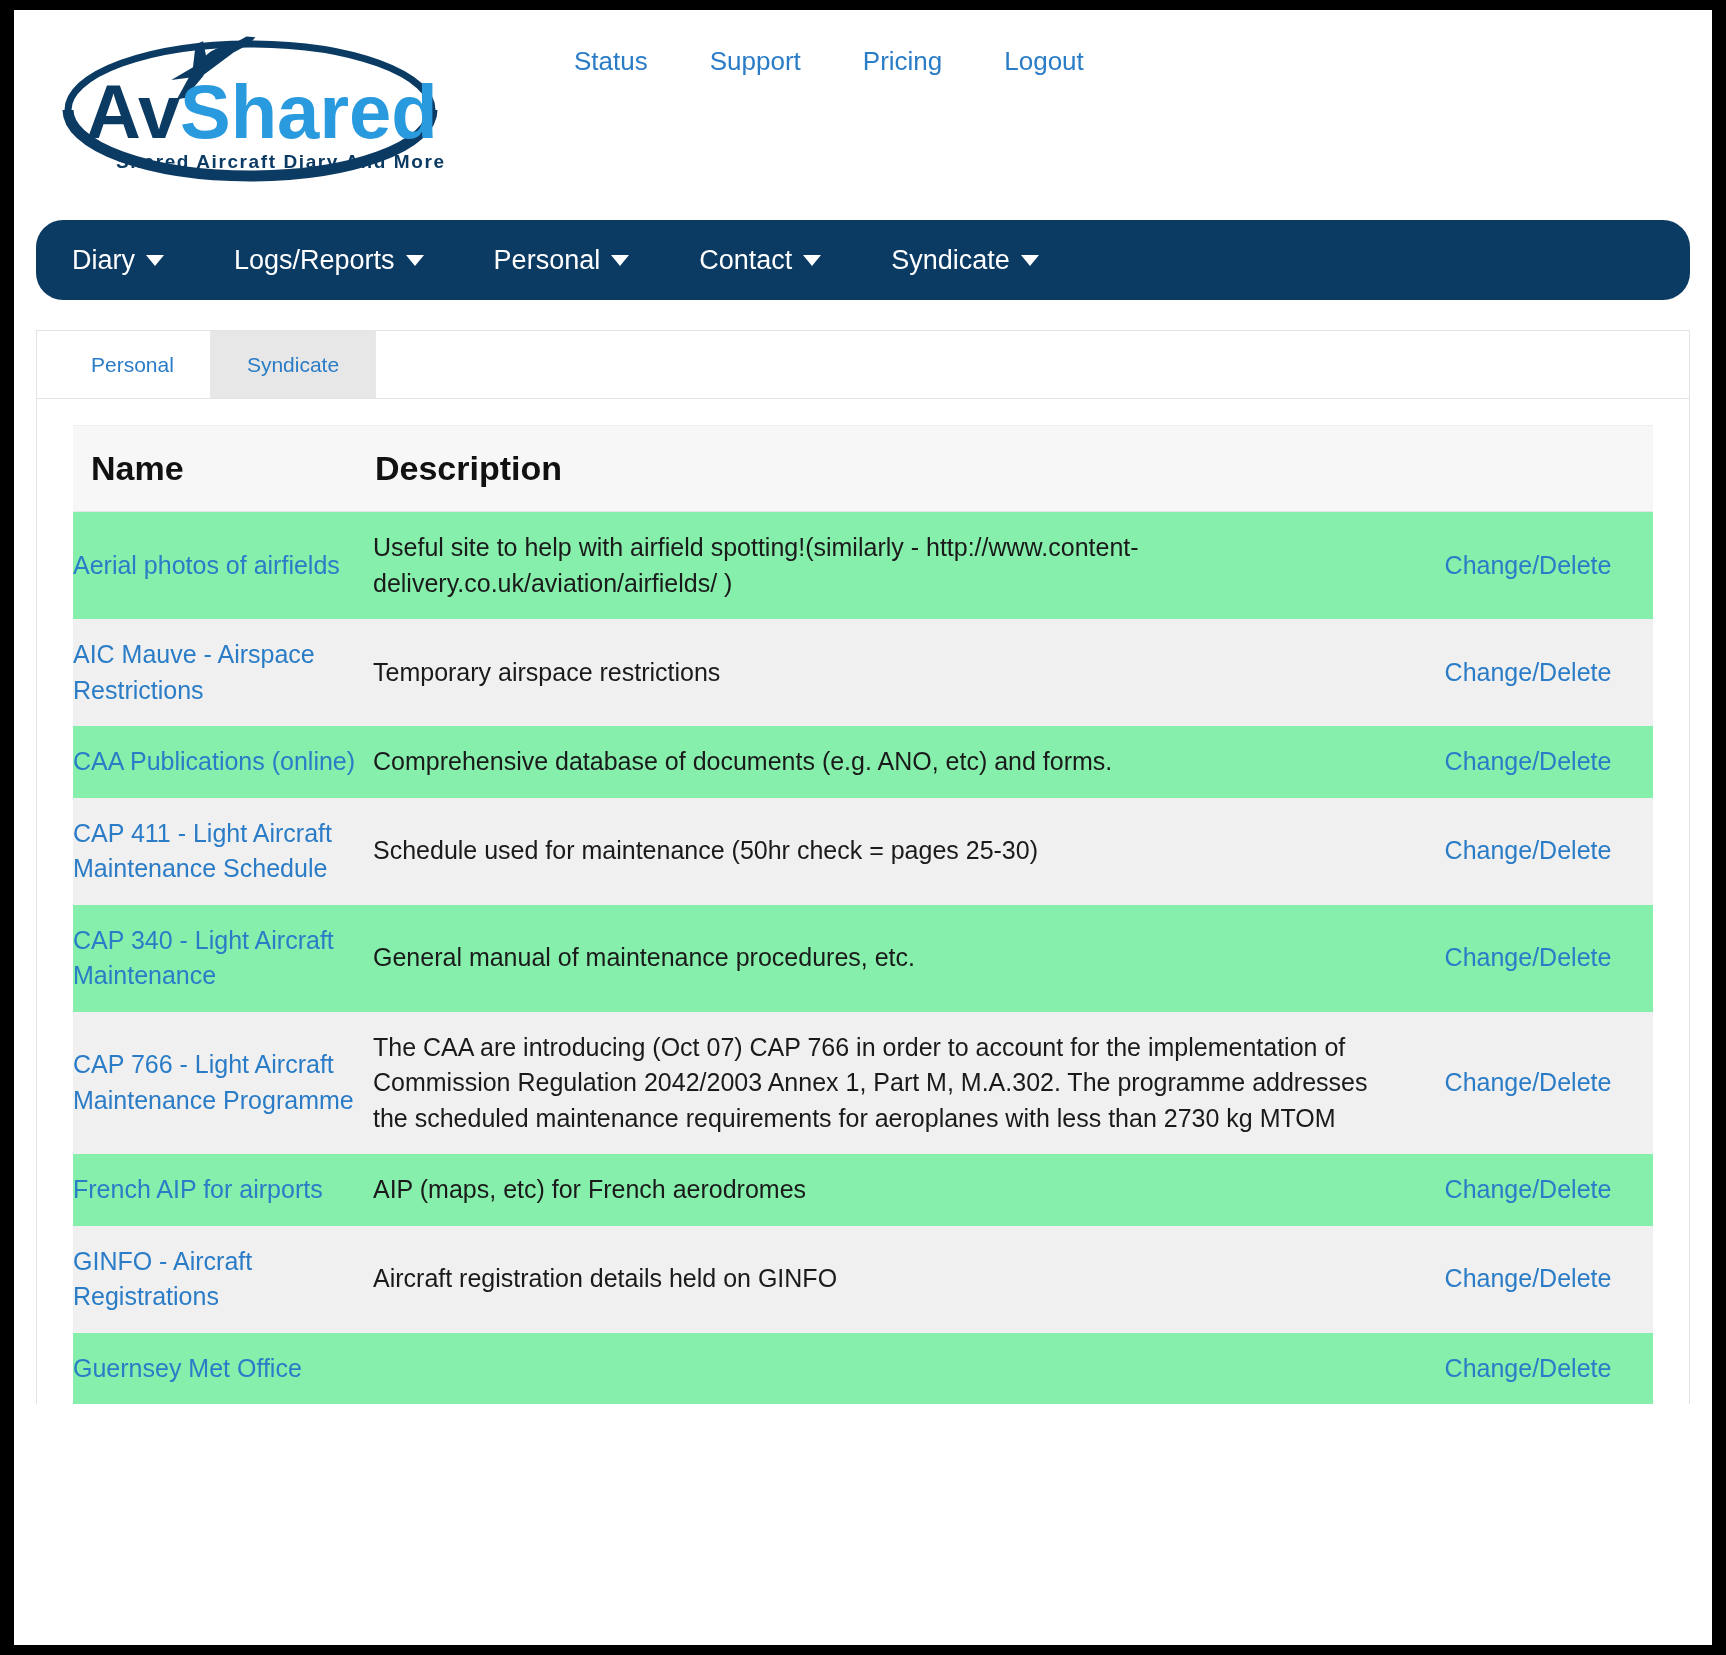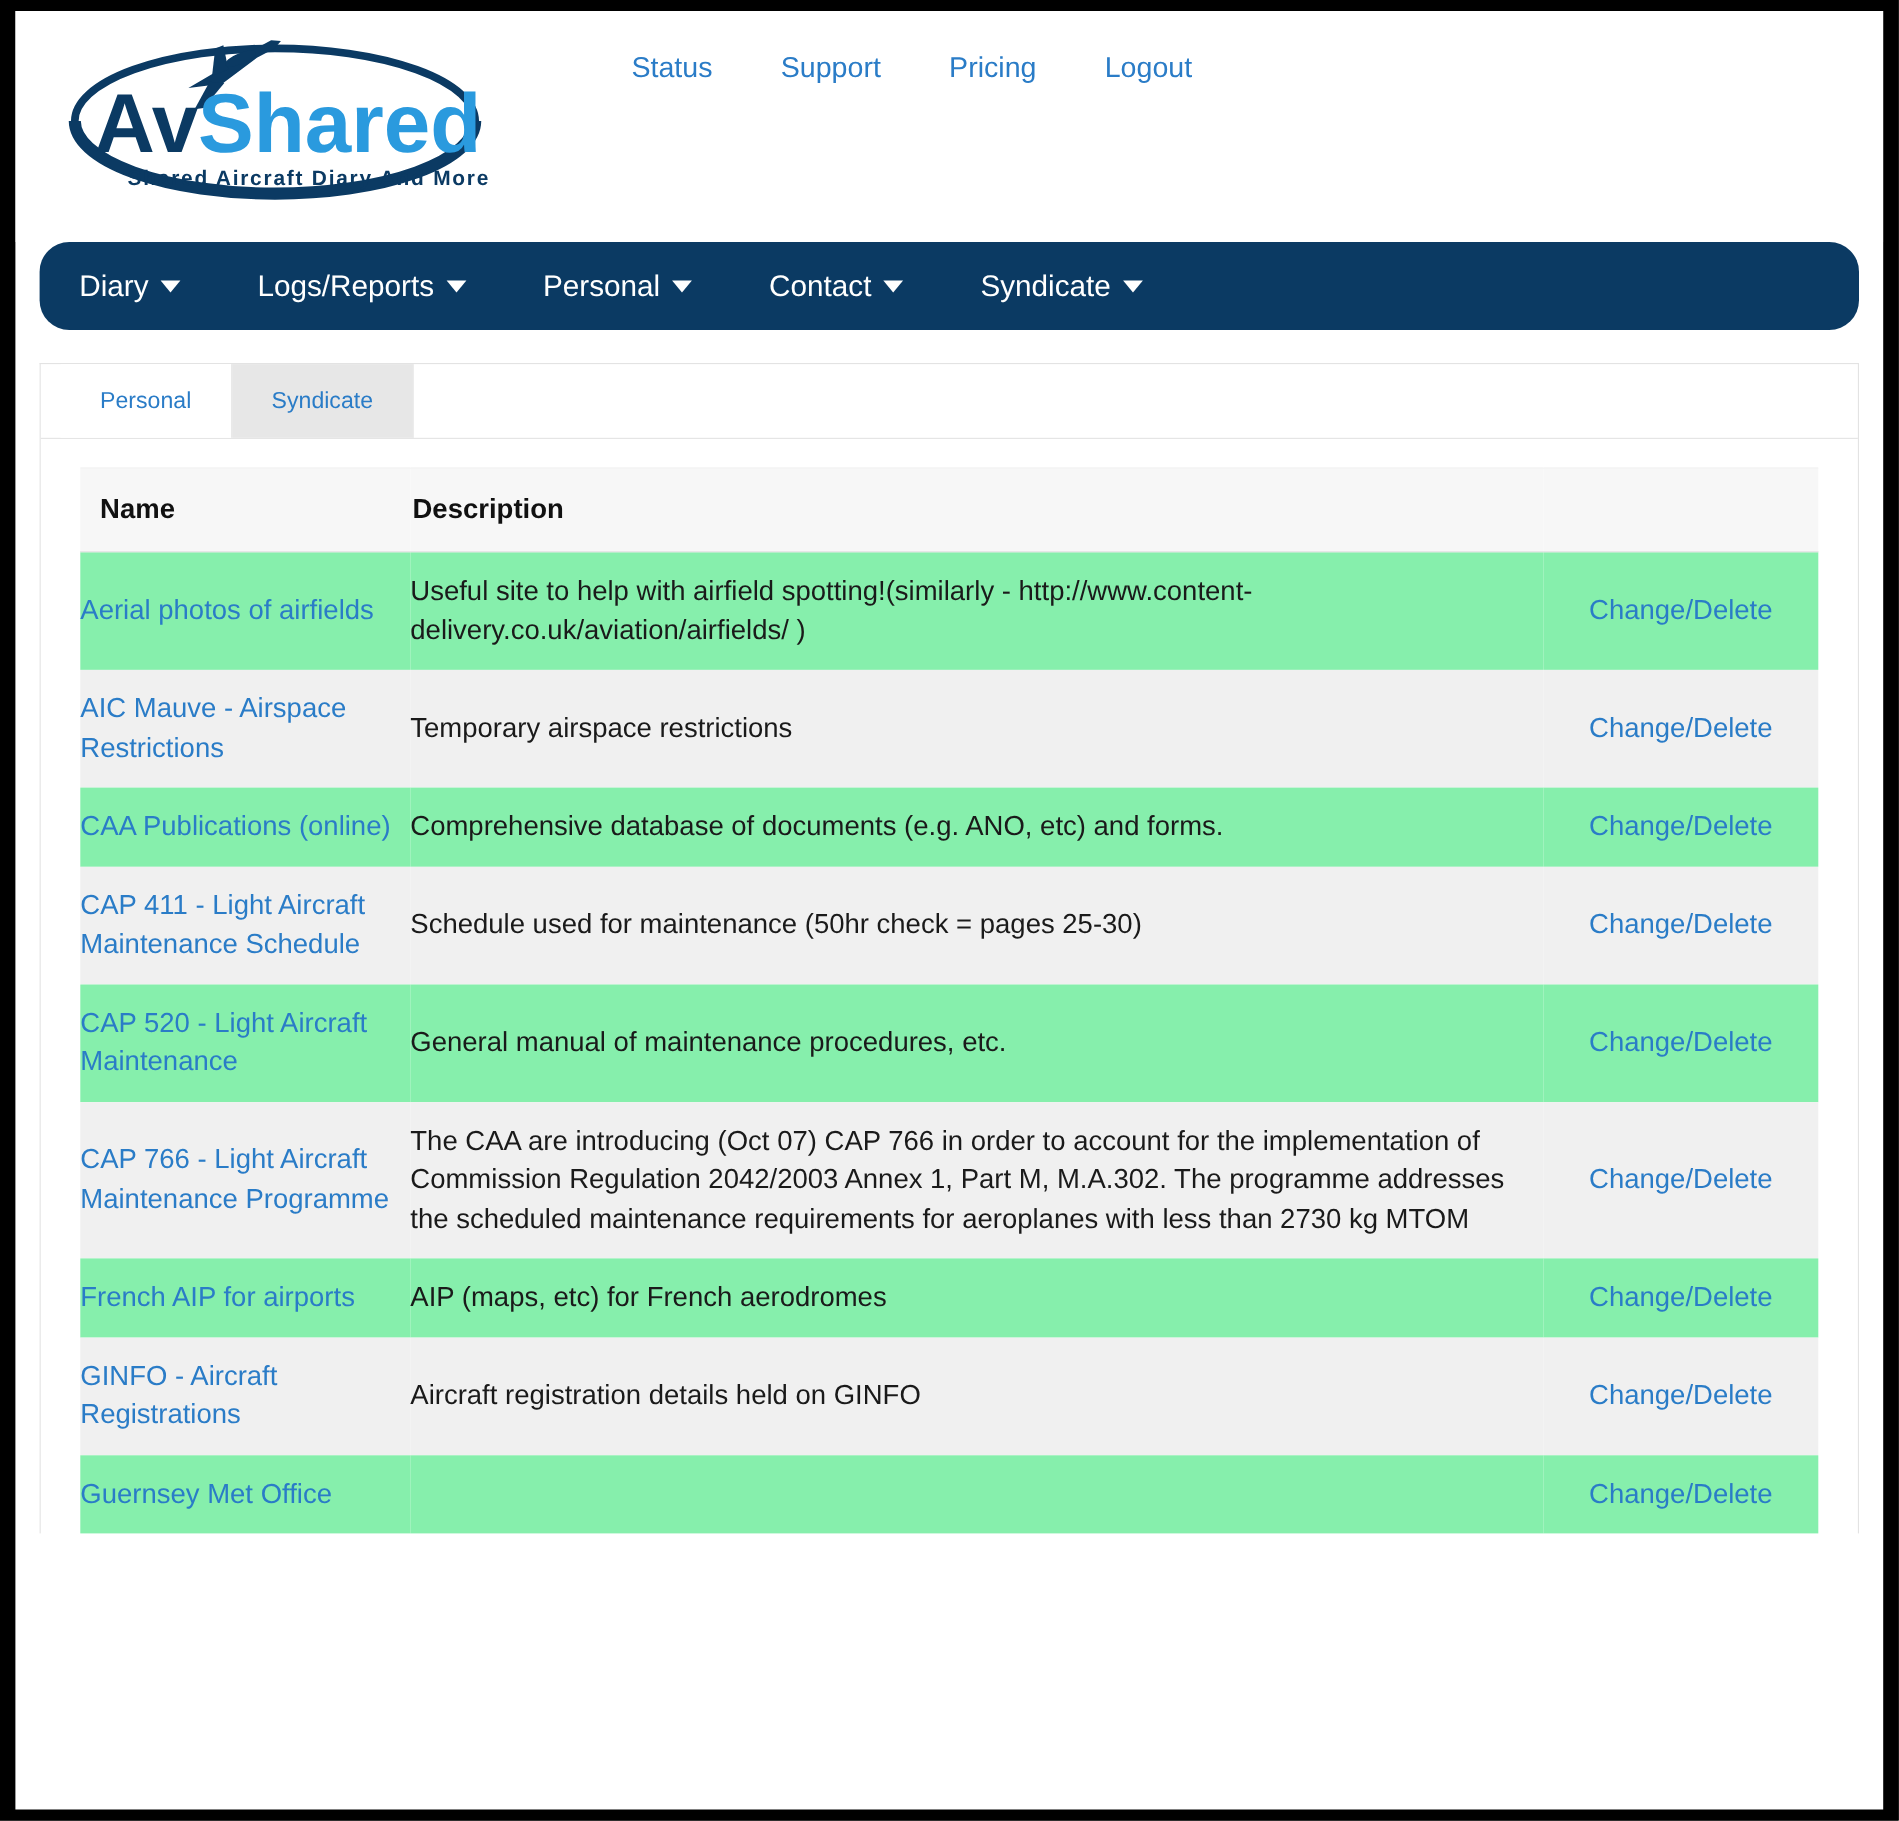--- a/index.html
+++ b/index.html
@@ -125,21 +125,21 @@
     margin: 26px 36px 0 36px;
   }
   table.links {
     width: 100%;
     border-collapse: collapse;
     table-layout: fixed;
   }
   table.links thead th {
     background: #f7f7f7;
     text-align: left;
-    font-size: 25px;
+    font-size: 34px;
     font-weight: bold;
     color: #111111;
     padding: 23px 0 23px 0;
     border-bottom: 1px solid #e6e6e6;
     border-top: 1px solid #eeeeee;
   }
   th.c-name  { width: 300px; padding-left: 18px !important; }
   th.c-desc  { width: auto;  padding-left: 2px !important; }
   th.c-act   { width: 250px; }
 
@@ -265,21 +265,21 @@
                 <td class="name"><a href="#">CAA Publications (online)</a></td>
                 <td class="desc">Comprehensive database of documents (e.g. ANO, etc) and forms.</td>
                 <td class="act"><a href="#">Change/Delete</a></td>
               </tr>
               <tr class="alt">
                 <td class="name"><a href="#">CAP 411 - Light Aircraft Maintenance Schedule</a></td>
                 <td class="desc">Schedule used for maintenance (50hr check = pages 25-30)</td>
                 <td class="act"><a href="#">Change/Delete</a></td>
               </tr>
               <tr>
-                <td class="name"><a href="#">CAP 520 - Light Aircraft Maintenance</a></td>
+                <td class="name"><a href="#">CAP 340 - Light Aircraft Maintenance</a></td>
                 <td class="desc">General manual of maintenance procedures, etc.</td>
                 <td class="act"><a href="#">Change/Delete</a></td>
               </tr>
               <tr class="alt">
                 <td class="name"><a href="#">CAP 766 - Light Aircraft Maintenance Programme</a></td>
                 <td class="desc">The CAA are introducing (Oct 07) CAP 766 in order to account for the implementation of Commission Regulation 2042/2003 Annex 1, Part M, M.A.302. The programme addresses the scheduled maintenance requirements for aeroplanes with less than 2730 kg MTOM</td>
                 <td class="act"><a href="#">Change/Delete</a></td>
               </tr>
               <tr>
                 <td class="name"><a href="#">French AIP for airports</a></td>

